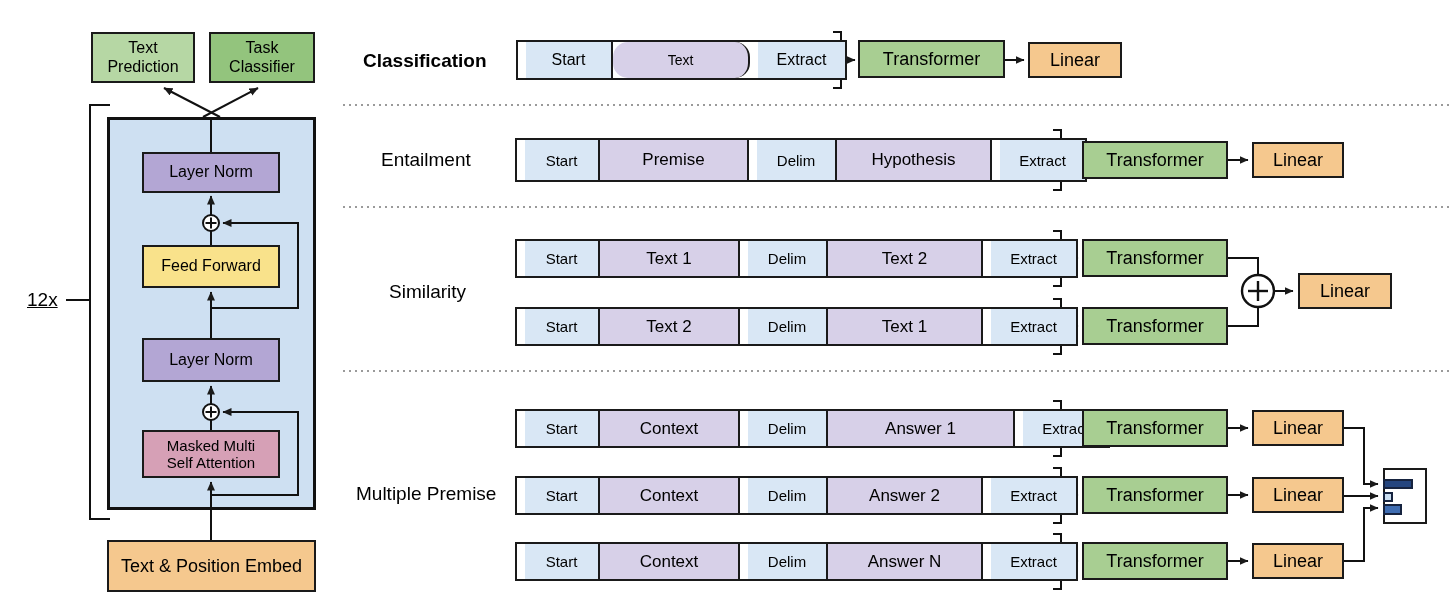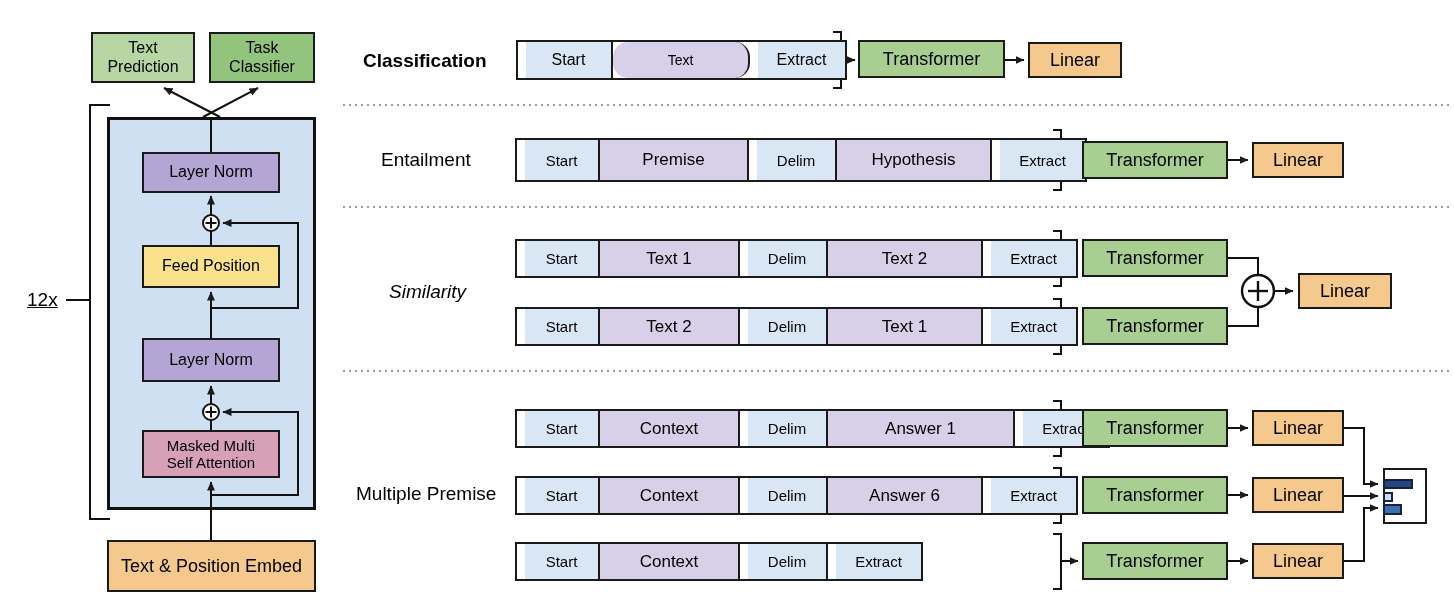--- a/index.html
+++ b/index.html
@@ -129,21 +129,21 @@
   </svg>
 
   <div class="box pred" style="left:91px; top:32px; width:104px; height:51px;">Text Prediction</div>
   <div class="box clsf" style="left:209px; top:32px; width:106px; height:51px;">Task Classifier</div>
 
   <div class="container-box" style="left:107px; top:117px; width:209px; height:393px;"></div>
 
   <div class="repeat-label" style="left:27px; top:289px;">12x</div>
 
   <div class="box lnorm" style="left:142px; top:152px; width:138px; height:41px;">Layer Norm</div>
-  <div class="box ffwd" style="left:142px; top:245px; width:138px; height:43px;">Feed Position</div>
+  <div class="box ffwd" style="left:142px; top:245px; width:138px; height:43px;">Feed Forward</div>
   <div class="box lnorm" style="left:142px; top:338px; width:138px; height:44px;">Layer Norm</div>
   <div class="box attn" style="left:142px; top:430px; width:138px; height:48px;">Masked Multi Self Attention</div>
   <div class="box embed" style="left:107px; top:540px; width:209px; height:52px;">Text &amp; Position Embed</div>
 
   <div class="sec-label" style="left:363px; top:50px;font-weight:bold;">Classification</div>
   <div class="strip cls" style="left:516px; top:40px; height:40px;">
     <div class="tok blue" style="width:87px;">Start</div>
     <div class="tok purple" style="width:137px;">Text</div>
     <div class="tok blue" style="width:87px;">Extract</div>
   </div>
@@ -154,21 +154,21 @@
   <div class="strip" style="left:515px; top:138px; height:44px;">
     <div class="tok blue" style="width:75px;">Start</div>
     <div class="tok purple" style="width:149px;">Premise</div>
     <div class="tok blue" style="width:80px;">Delim</div>
     <div class="tok purple" style="width:155px;">Hypothesis</div>
     <div class="tok blue" style="width:85px;">Extract</div>
   </div>
   <div class="box transformer" style="left:1082px; top:141px; width:146px; height:38px;">Transformer</div>
   <div class="box linear" style="left:1252px; top:142px; width:92px; height:36px;">Linear</div>
 
-  <div class="sec-label" style="left:389px; top:281px;font-style:italic;">Similarity</div>
+  <div class="sec-label" style="left:389px; top:281px;">Similarity</div>
   <div class="strip" style="left:515px; top:239px; height:39px;">
     <div class="tok blue" style="width:75px;">Start</div>
     <div class="tok purple" style="width:140px;">Text 1</div>
     <div class="tok blue" style="width:80px;">Delim</div>
     <div class="tok purple" style="width:155px;">Text 2</div>
     <div class="tok blue" style="width:85px;">Extract</div>
   </div>
   <div class="strip" style="left:515px; top:307px; height:39px;">
     <div class="tok blue" style="width:75px;">Start</div>
     <div class="tok purple" style="width:140px;">Text 2</div>
@@ -185,27 +185,28 @@
     <div class="tok blue" style="width:75px;">Start</div>
     <div class="tok purple" style="width:140px;">Context</div>
     <div class="tok blue" style="width:80px;">Delim</div>
     <div class="tok purple" style="width:187px;">Answer 1</div>
     <div class="tok blue" style="width:85px;">Extract</div>
   </div>
   <div class="strip" style="left:515px; top:476px; height:39px;">
     <div class="tok blue" style="width:75px;">Start</div>
     <div class="tok purple" style="width:140px;">Context</div>
     <div class="tok blue" style="width:80px;">Delim</div>
-    <div class="tok purple" style="width:155px;">Answer 6</div>
+    <div class="tok purple" style="width:155px;">Answer 2</div>
     <div class="tok blue" style="width:85px;">Extract</div>
   </div>
   <div class="strip" style="left:515px; top:542px; height:39px;">
     <div class="tok blue" style="width:75px;">Start</div>
     <div class="tok purple" style="width:140px;">Context</div>
     <div class="tok blue" style="width:80px;">Delim</div>
+    <div class="tok purple" style="width:155px;">Answer N</div>
     <div class="tok blue" style="width:85px;">Extract</div>
   </div>
   <div class="box transformer" style="left:1082px; top:409px; width:146px; height:38px;">Transformer</div>
   <div class="box transformer" style="left:1082px; top:476px; width:146px; height:38px;">Transformer</div>
   <div class="box transformer" style="left:1082px; top:542px; width:146px; height:38px;">Transformer</div>
   <div class="box linear" style="left:1252px; top:410px; width:92px; height:36px;">Linear</div>
   <div class="box linear" style="left:1252px; top:477px; width:92px; height:36px;">Linear</div>
   <div class="box linear" style="left:1252px; top:543px; width:92px; height:36px;">Linear</div>
 
   <div class="answer-box" style="left:1383px; top:468px; width:44px; height:56px;">

